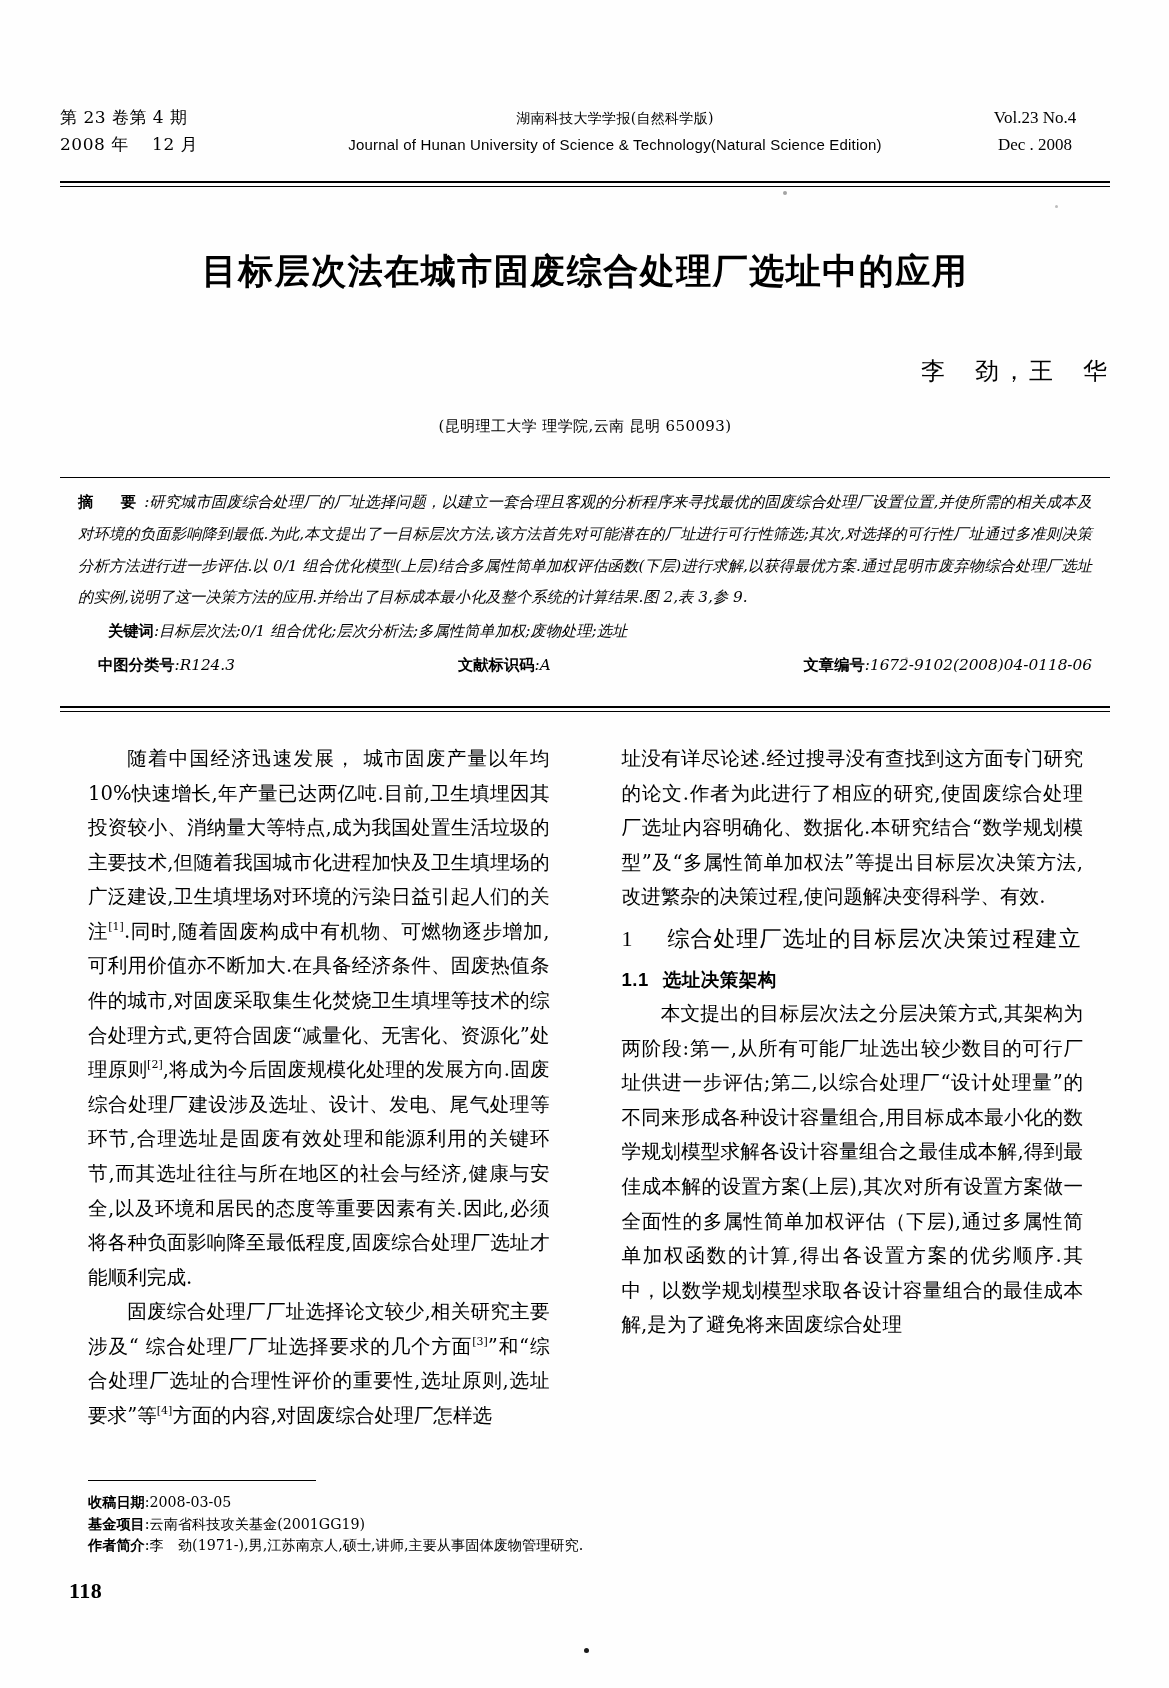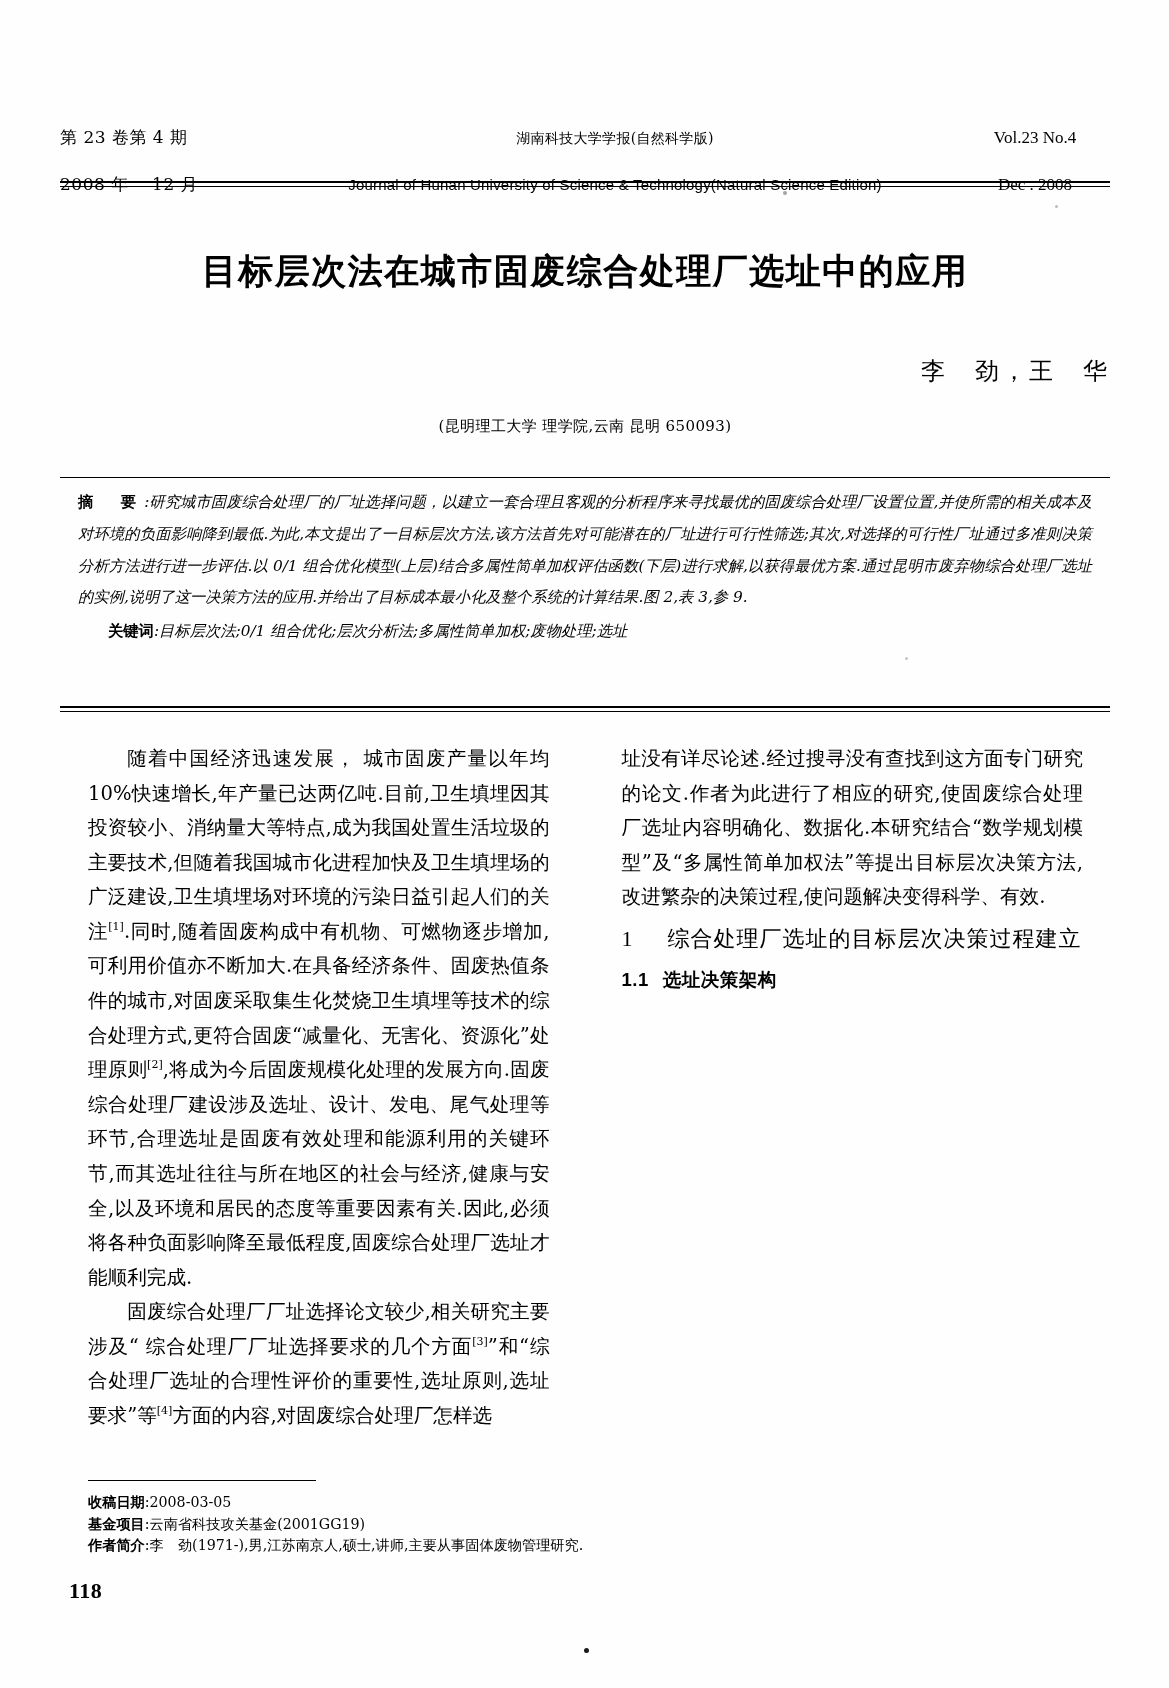--- a/index.html
+++ b/index.html
@@ -34,21 +34,20 @@
     display: flex;
     align-items: baseline;
     justify-content: space-between;
     line-height: 1.55;
   }
   .mast-left {
     width: 210px;
     font-size: 17px;
     letter-spacing: 0.5px;
     white-space: nowrap;
-    margin-top: 20px;
   }
   .mast-center {
     flex: 1;
     text-align: center;
     font-size: 14px;
     letter-spacing: 0.3px;
     white-space: nowrap;
   }
   .mast-center.en {
     font-family: "Liberation Sans", sans-serif;
@@ -278,39 +277,45 @@
   <div class="authors">李　劲，王　华</div>
   <div class="affil">(昆明理工大学 理学院,云南 昆明 650093)</div>
 
   <div class="rule-thin" style="top:477px;"></div>
 
   <div class="abstract-block">
     <div class="abs-para"><span class="abs-label">摘　要</span><span>:研究城市固废综合处理厂的厂址选择问题，以建立一套合理且客观的分析程序来寻找最优的固废综合处理厂设置位置,并使所需的相关成本及对环境的负面影响降到最低.为此,本文提出了一目标层次方法,该方法首先对可能潜在的厂址进行可行性筛选;其次,对选择的可行性厂址通过多准则决策分析方法进行进一步评估.以 0/1 组合优化模型(上层)结合多属性简单加权评估函数(下层)进行求解,以获得最优方案.通过昆明市废弃物综合处理厂选址的实例,说明了这一决策方法的应用.并给出了目标成本最小化及整个系统的计算结果.图 2,表 3,参 9.</span></div>
     <div class="kw-line"><span class="kw-label">关键词</span><span>:目标层次法;0/1 组合优化;层次分析法;多属性简单加权;废物处理;选址</span></div>
   </div>
 
+  <div class="meta-row">
+    <div class="m1"><span class="meta-label">中图分类号</span><span>:R124.3</span></div>
+    <div class="m2"><span class="meta-label">文献标识码</span><span>:A</span></div>
+    <div class="m3"><span class="meta-label">文章编号</span><span>:1672-9102(2008)04-0118-06</span></div>
+  </div>
 
   <div class="rule-double" style="top:706px;"></div>
 
   <div class="body-cols">
 
     <div class="col">
       <p><span>随着中国经济迅速发展， 城市固废产量以年均 10%快速增长,年产量已达两亿吨.目前,卫生填埋因其投资较小、消纳量大等特点,成为我国处置生活垃圾的主要技术,但随着我国城市化进程加快及卫生填埋场的广泛建设,卫生填埋场对环境的污染日益引起人们的关注</span><sup>[1]</sup><span>.同时,随着固废构成中有机物、可燃物逐步增加,可利用价值亦不断加大.在具备经济条件、固废热值条件的城市,对固废采取集生化焚烧卫生填埋等技术的综合处理方式,更符合固废“减量化、无害化、资源化”处理原则</span><sup>[2]</sup><span>,将成为今后固废规模化处理的发展方向.固废综合处理厂建设涉及选址、设计、发电、尾气处理等环节,合理选址是固废有效处理和能源利用的关键环节,而其选址往往与所在地区的社会与经济,健康与安全,以及环境和居民的态度等重要因素有关.因此,必须将各种负面影响降至最低程度,固废综合处理厂选址才能顺利完成.</span></p>
       <p><span>固废综合处理厂厂址选择论文较少,相关研究主要涉及“ 综合处理厂厂址选择要求的几个方面</span><sup>[3]</sup><span>”和“综合处理厂选址的合理性评价的重要性,选址原则,选址要求”等</span><sup>[4]</sup><span>方面的内容,对固废综合处理厂怎样选</span></p>
     </div>
 
     <div class="col">
       <p class="noind">址没有详尽论述.经过搜寻没有查找到这方面专门研究的论文.作者为此进行了相应的研究,使固废综合处理厂选址内容明确化、数据化.本研究结合“数学规划模型”及“多属性简单加权法”等提出目标层次决策方法,改进繁杂的决策过程,使问题解决变得科学、有效.</p>
       <h2 class="sec">
         <span class="num">1</span>
         <span class="txt">综合处理厂选址的目标层次决策过程建立</span>
       </h2>
       <h3 class="sub">
         <span class="num">1.1</span><span>选址决策架构</span>
       </h3>
+      <p>本文提出的目标层次法之分层决策方式,其架构为两阶段:第一,从所有可能厂址选出较少数目的可行厂址供进一步评估;第二,以综合处理厂“设计处理量”的不同来形成各种设计容量组合,用目标成本最小化的数学规划模型求解各设计容量组合之最佳成本解,得到最佳成本解的设置方案(上层),其次对所有设置方案做一全面性的多属性简单加权评估（下层),通过多属性简单加权函数的计算,得出各设置方案的优劣顺序.其中，以数学规划模型求取各设计容量组合的最佳成本解,是为了避免将来固废综合处理</p>
     </div>
 
   </div>
 
   <div class="foot-rule"></div>
   <div class="footnotes">
     <div class="fn"><span class="fn-label">收稿日期</span><span>:2008-03-05</span></div>
     <div class="fn"><span class="fn-label">基金项目</span><span>:云南省科技攻关基金(2001GG19)</span></div>
     <div class="fn"><span class="fn-label">作者简介</span><span>:李　劲(1971-),男,江苏南京人,硕士,讲师,主要从事固体废物管理研究.</span></div>
   </div>

